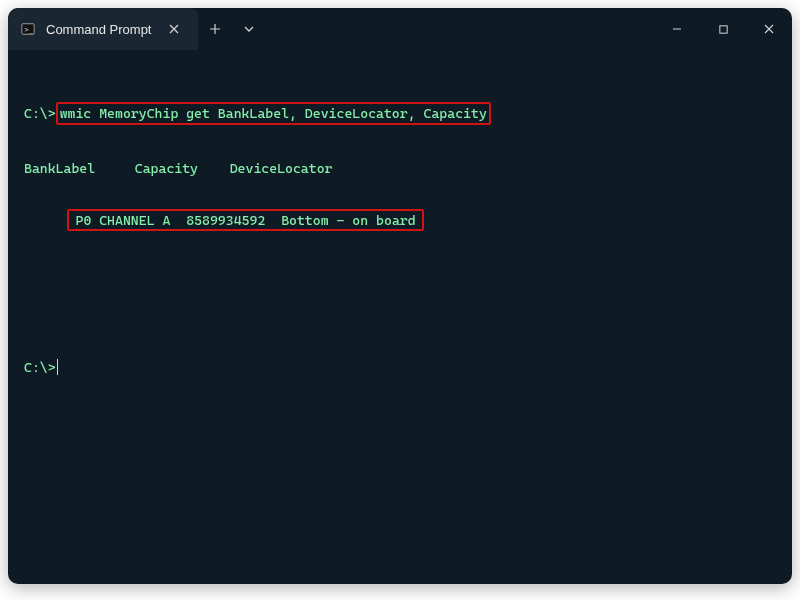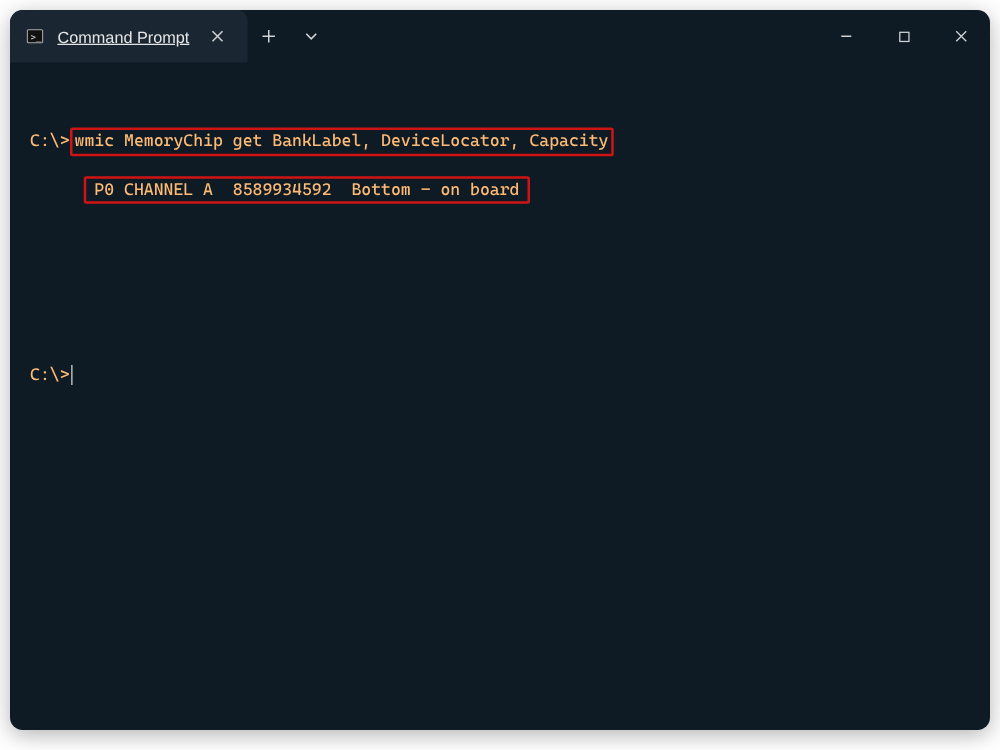--- a/index.html
+++ b/index.html
@@ -28,49 +28,49 @@
     border-top-right-radius: 8px;
     padding: 0 14px 0 12px;
     gap: 10px;
     min-width: 190px;
     position: relative;
   }
   .tab .icon {
     width: 16px; height: 16px; display: flex; align-items: center; justify-content: center;
     font-size: 12px; color: #ddd;
   }
-  .tab .label { flex: 1; white-space: nowrap; text-decoration: underline; }
+  .tab .label { flex: 1; white-space: nowrap; }
   .tab .close {
     width: 20px; height: 20px; display: flex; align-items: center; justify-content: center;
     font-size: 15px; color: #ccc; cursor: pointer; border-radius: 4px;
   }
   .titlebar .btn {
     width: 34px; height: 42px; display: flex; align-items: center; justify-content: center;
     color: #cfd3d6; cursor: pointer;
   }
   .titlebar .pad { flex: 1; }
   .titlebar .win-btn {
     width: 46px; height: 42px; display: flex; align-items: center; justify-content: center;
     color: #cfd3d6; cursor: pointer;
   }
 
   .term {
     flex: 1;
     padding: 18px 4px 10px 12px;
     font-family: "Cascadia Mono", Consolas, "Courier New", monospace;
     font-size: 13.5px;
     line-height: 1.35;
-    color: #fdba74;
+    color: #86efac;
     white-space: pre;
     position: relative;
     overflow: hidden;
   }
   .line { position: relative; padding: 0 4px; }
   .hl-red { border: 2px solid #d01414; border-radius: 2px; display: inline-block; padding: 0 2px; margin: -2px 0; }
-  .hl-box { border: 2px solid #d01414; border-radius: 2px; display: inline-block; padding: 0 2px; margin-top: 0; }
+  .hl-box { border: 2px solid #d01414; border-radius: 2px; display: inline-block; padding: 0 2px; margin-top: 13px; }
   .cursor {
     display: inline-block;
     width: 1px; height: 16px;
     background: #d5d8da;
     vertical-align: text-bottom;
     margin-left: 1px;
     animation: blink 1s step-end infinite;
   }
   @keyframes blink { 50% { opacity: 0; } }
 </style>
@@ -117,19 +117,20 @@
       </div>
       <div class="win-btn close-btn">
         <svg width="12" height="12" viewBox="0 0 12 12">
             <path d="M2 2 L10 10 M10 2 L2 10" stroke="#cfd3d6" stroke-width="1.1"></path>
           </svg>
       </div>
     </div>
 
     <div class="term">
       <div class="line"><span>C:\&gt;</span><span class="hl-red">wmic MemoryChip get BankLabel, DeviceLocator, Capacity</span></div>
+      <div class="line">BankLabel     Capacity    DeviceLocator</div>
       <span class="hl-box"><div class="line">P0 CHANNEL A  8589934592  Bottom - on board</div></span>
       <div class="line">&nbsp;</div>
       <div class="line">&nbsp;</div>
       <div class="line"><span>C:\&gt;</span><span class="cursor"></span></div>
     </div>
   </div>
 </div>
 
 </body></html>

